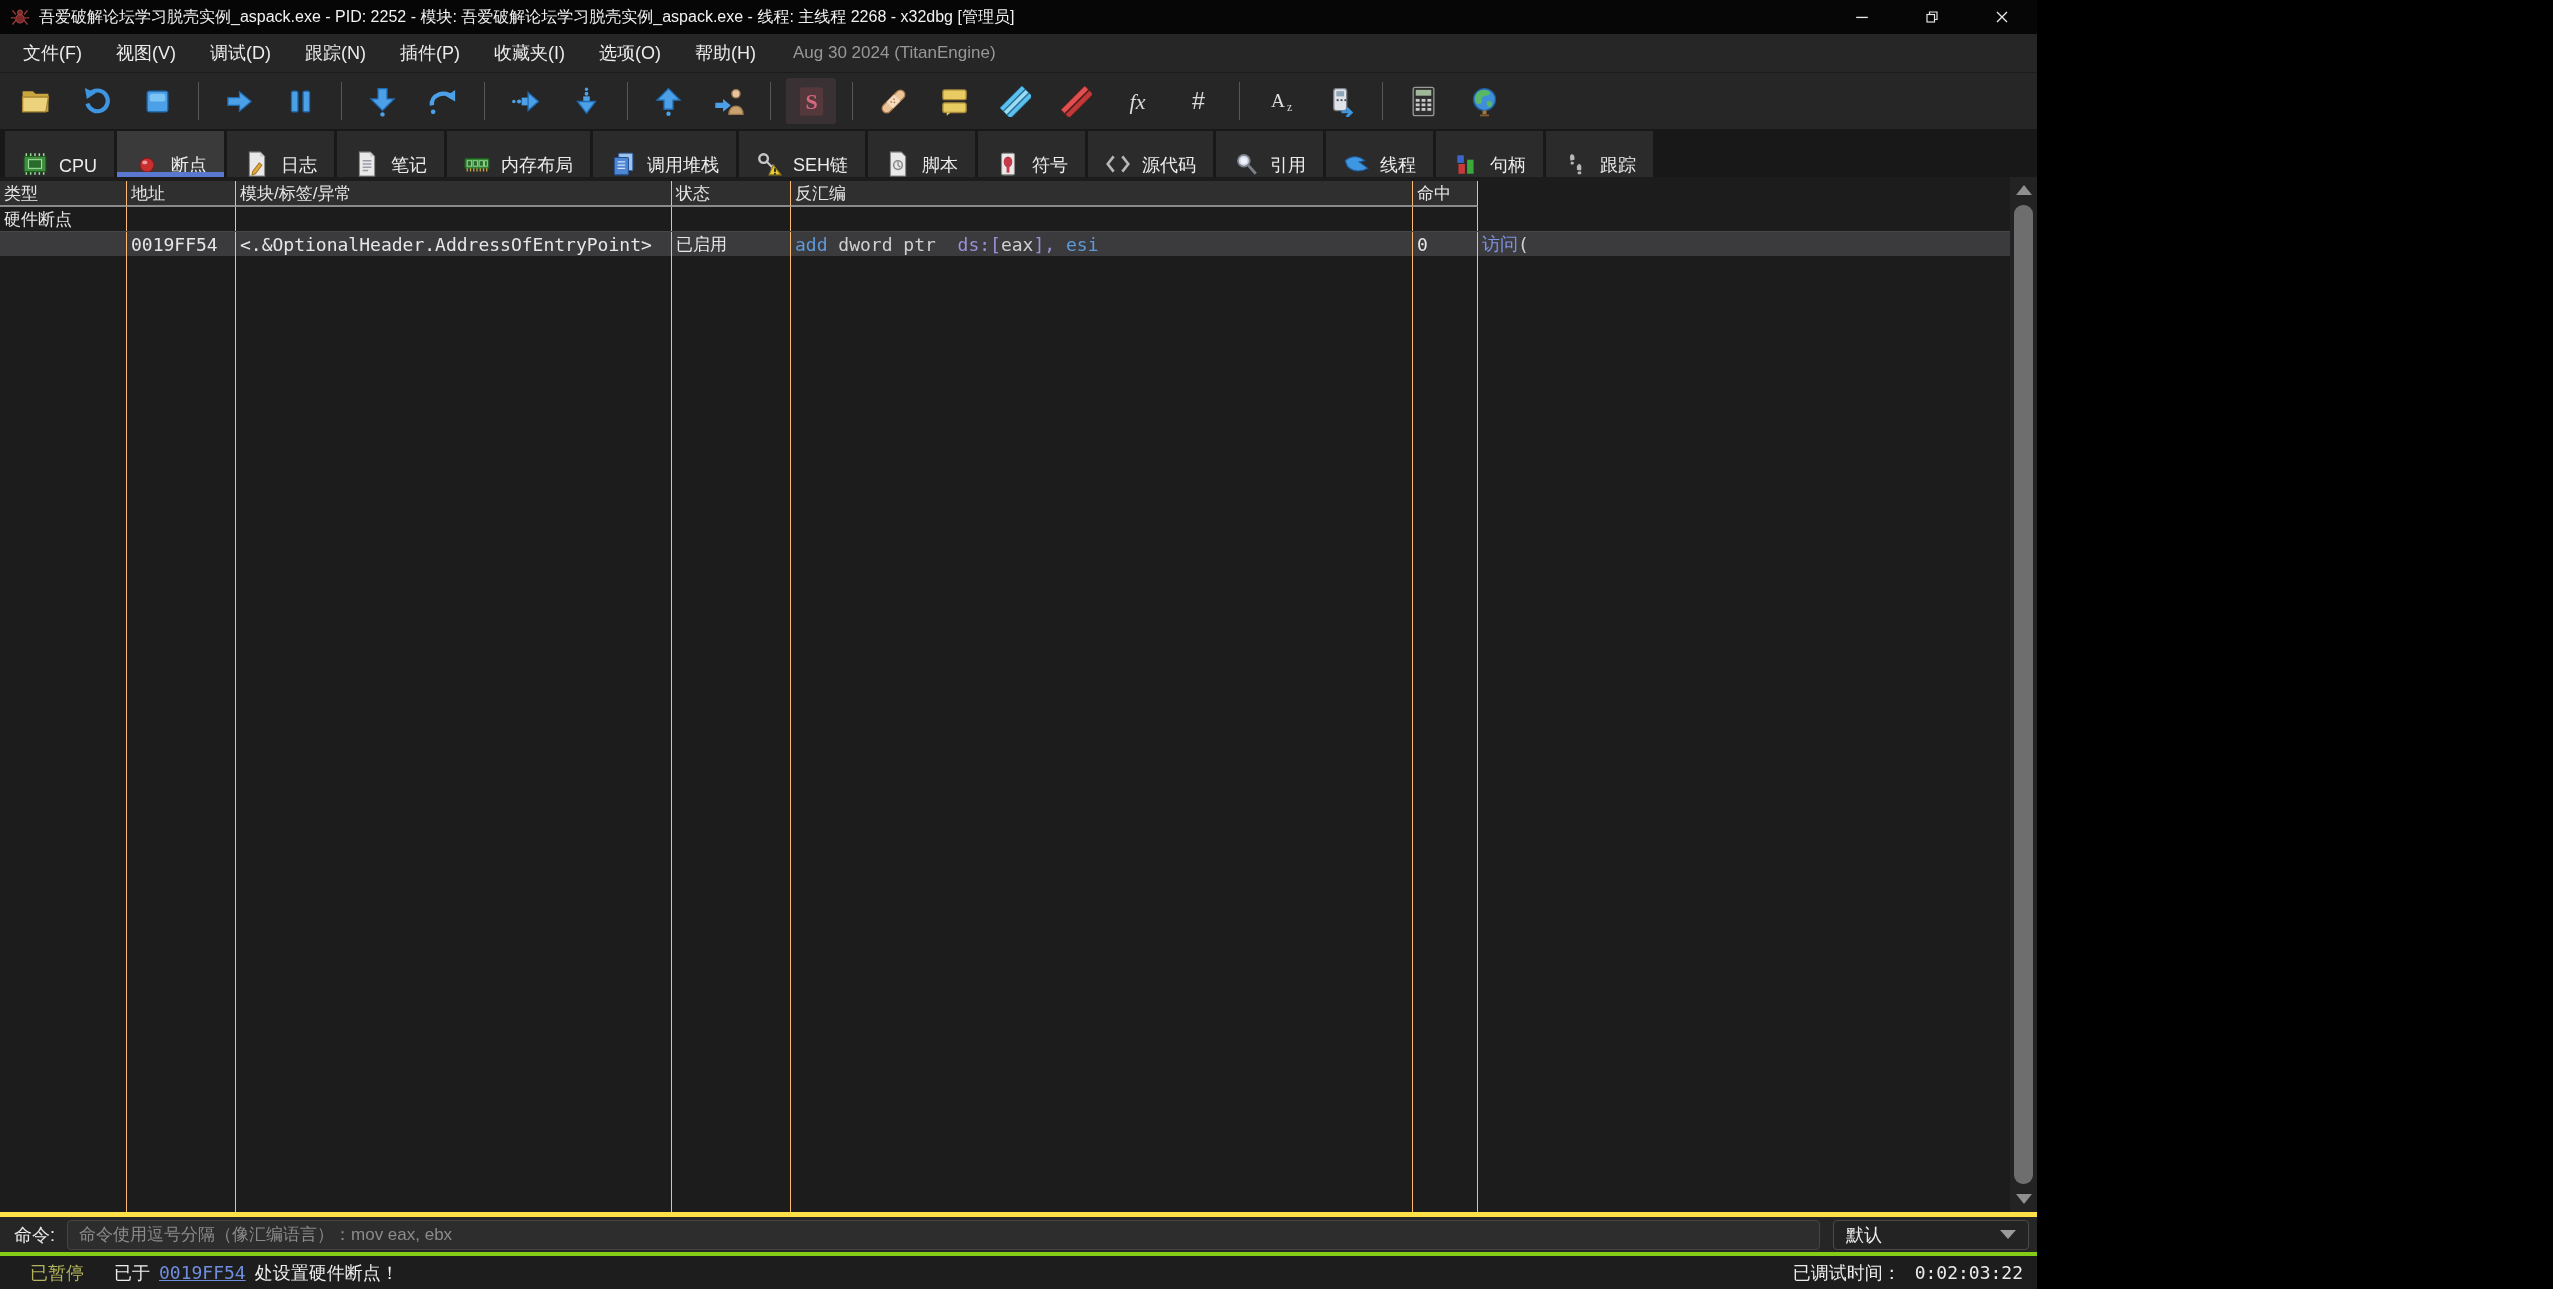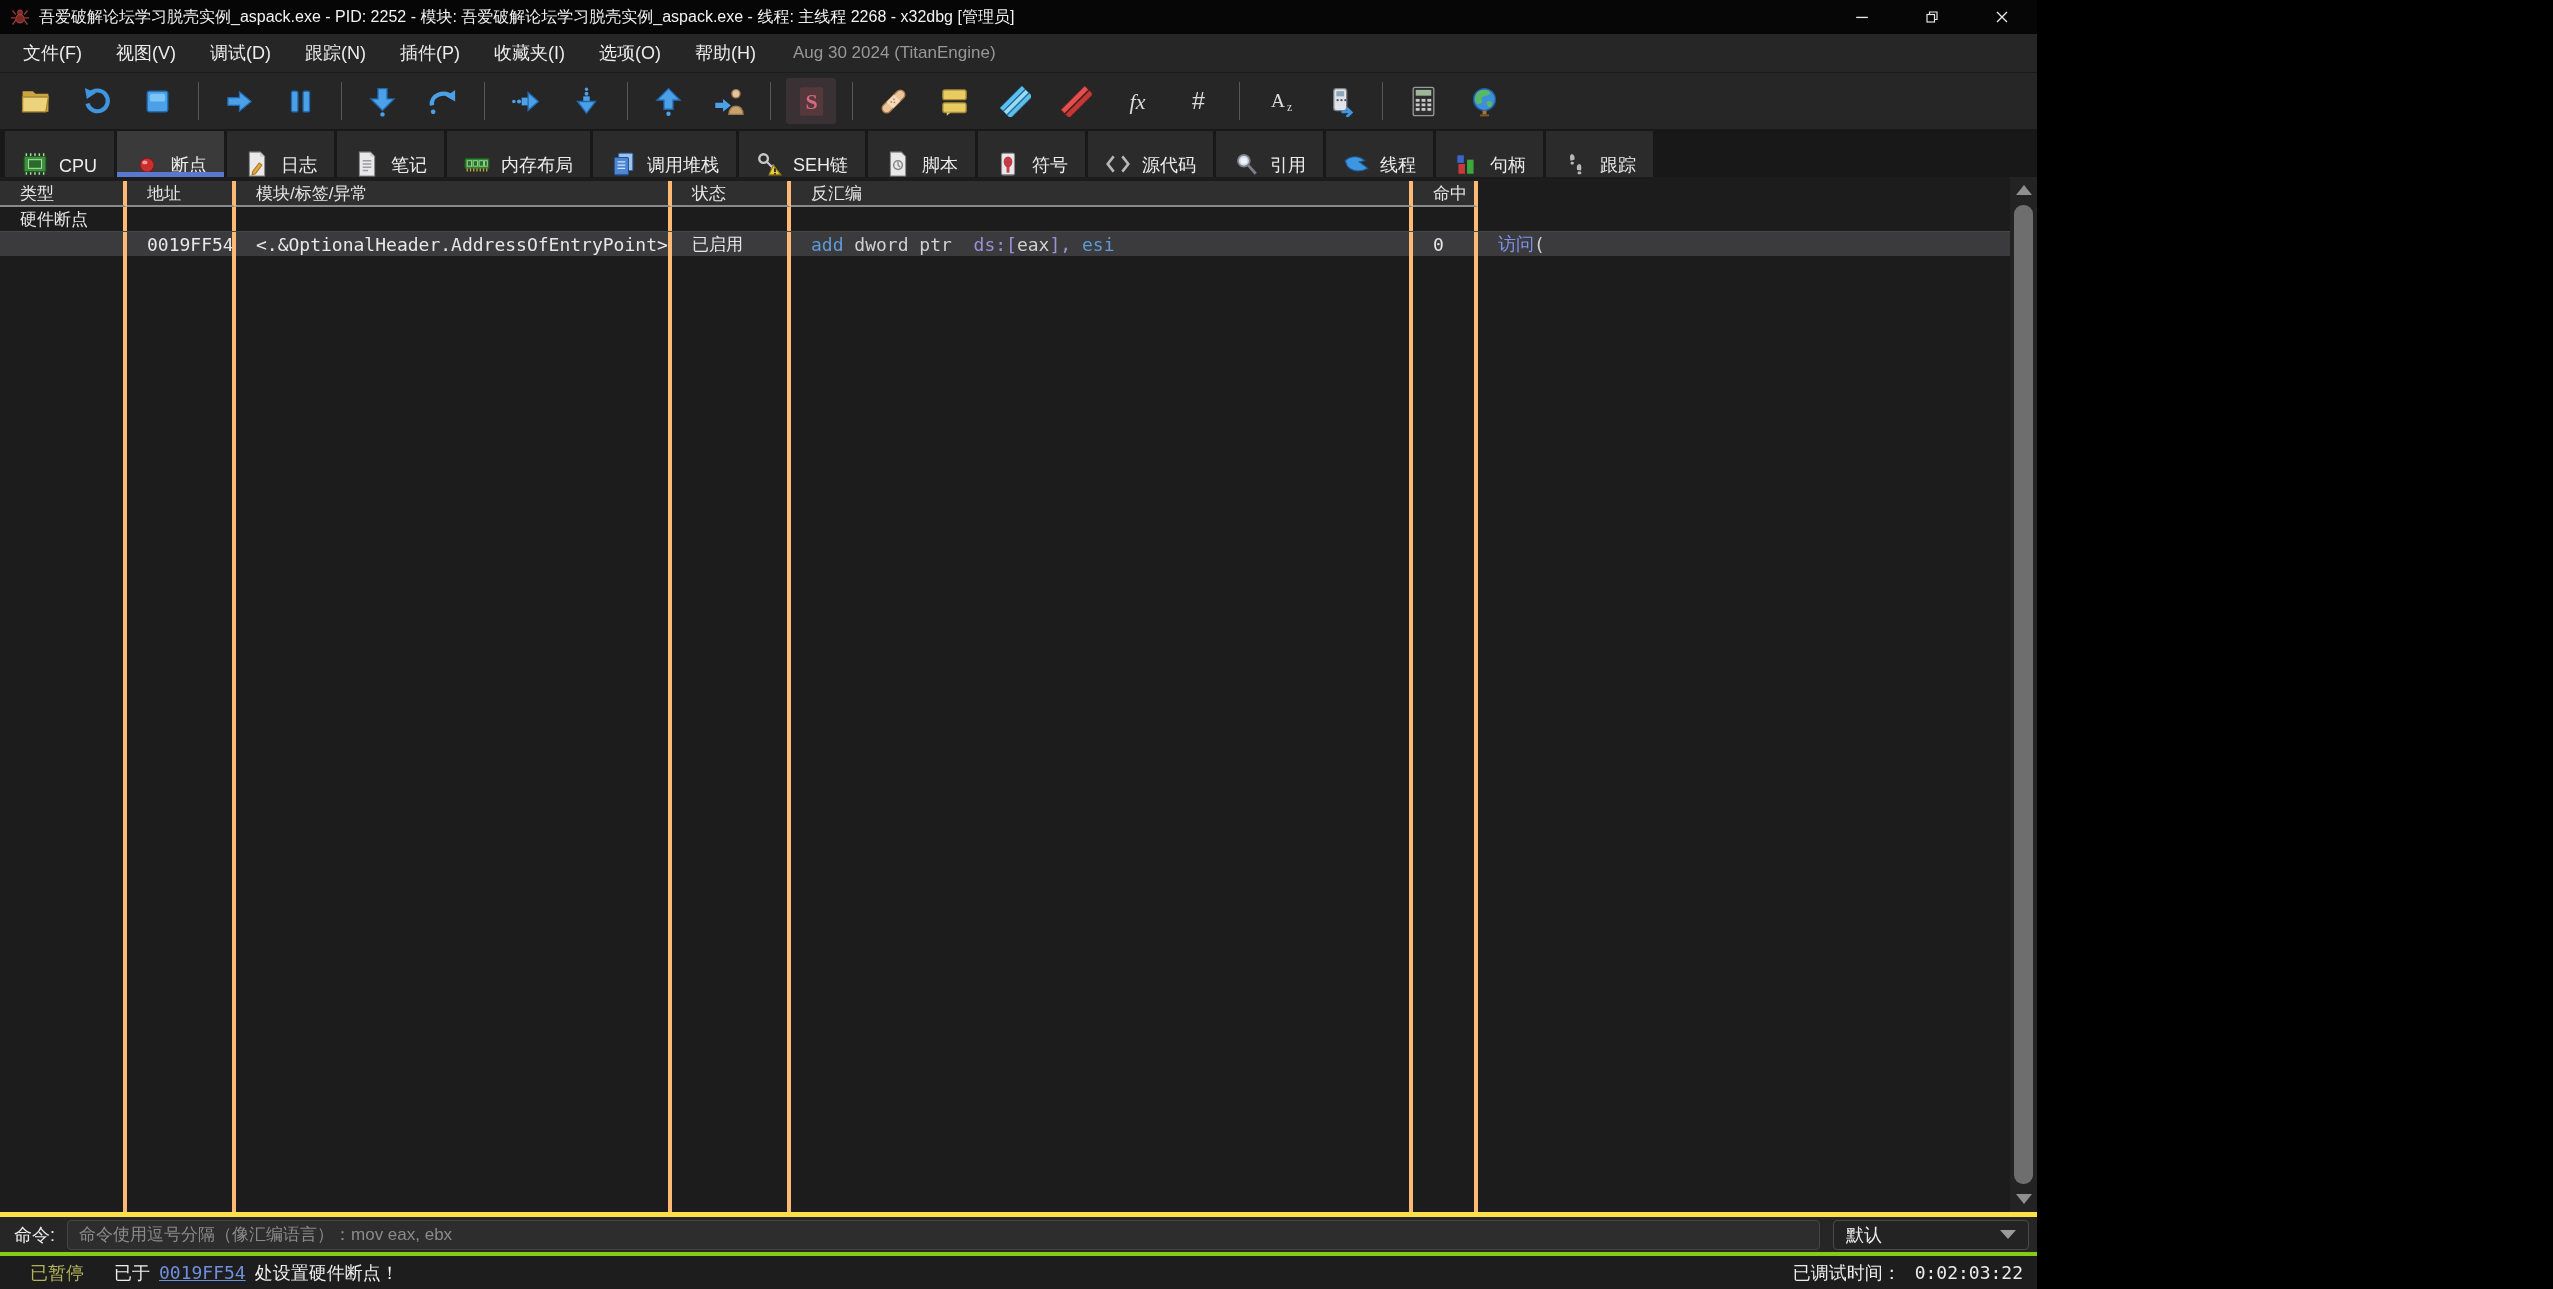--- a/index.html
+++ b/index.html
@@ -35,21 +35,21 @@
   .tabbar{flex:0 0 48px;background:#181818;display:flex;align-items:flex-end;padding-left:5px;gap:3px;}
   .tab{height:46px;background:#2b2b2b;display:flex;align-items:flex-end;padding:0 17px;position:relative;font-size:18px;color:#ececec;white-space:nowrap;cursor:default;}
   .tab .icon{margin-right:11px;}
   .tab .icon svg{width:26px;height:26px;display:block;}
   .tab.active{background:#3a3a3a;}
   .tab.active::after{content:"";position:absolute;left:0;right:0;bottom:0;height:5px;background:#5a78d0;}
 
   
   .bp-table{flex:1 1 auto;position:relative;background:#1c1c1c;padding:4px 27px 0 0;display:flex;flex-direction:column;overflow:hidden;}
   .bp-grid{display:grid;grid-template-columns:127px 109px 436px 119px 622px 65px 1048px;}
-  .cell{border-right:4px solid #fdba74;padding:0 20px;display:flex;align-items:center;overflow:hidden;white-space:pre;}
+  .cell{border-right:1px solid #fdba74;padding:0 4px;display:flex;align-items:center;overflow:hidden;white-space:pre;}
   .bp-header .cell{background:#2f2f2f;border-bottom:2px solid #8a8a8a;height:26px;font-size:17px;color:#e6e6e6;}
   .bp-row{height:25px;}
   .bp-row .cell{font-family:"DejaVu Sans Mono",monospace;font-size:18px;color:#e6e6e6;}
   .bp-row .cell.cjk, .cell.cjk{font-family:"Liberation Sans","DejaVu Sans",sans-serif;font-size:17px;}
   .bp-row.group{height:24px;text-align:right;}
   .bp-row.selected{background:#3b3b3d;border-top:1px solid #474747;}
   .bp-filler{flex:1 1 auto;}
   .bp-filler .cell{height:100%;}
 
   

